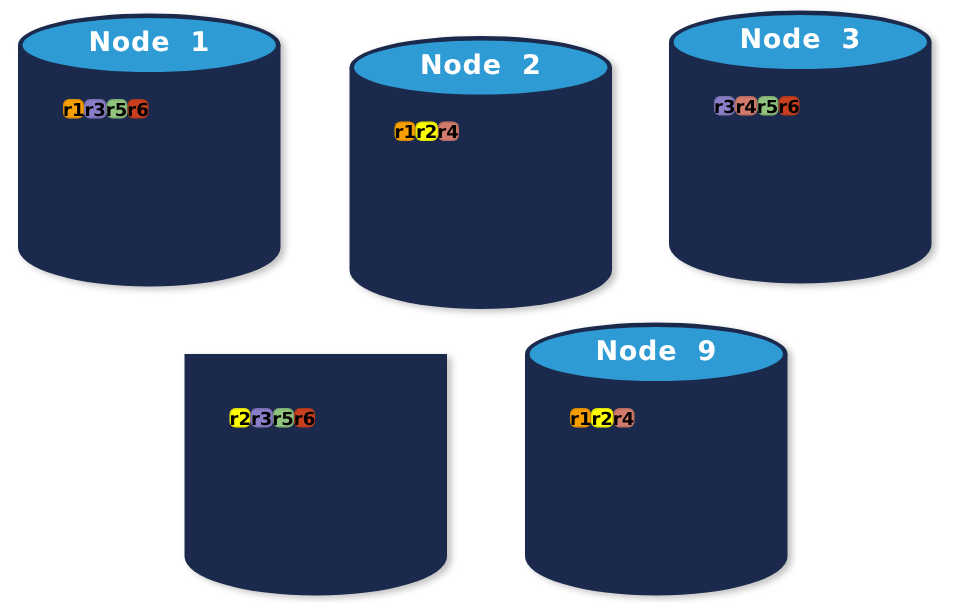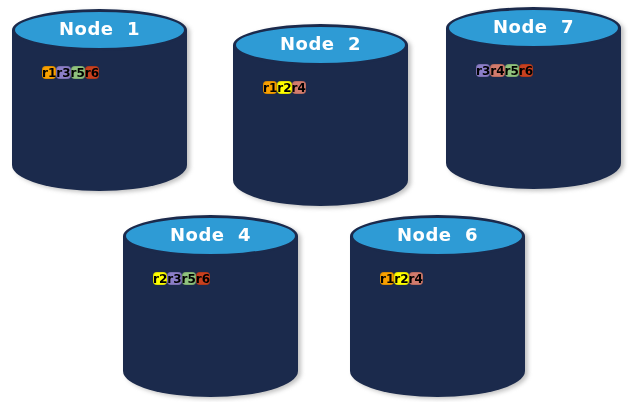--- a/index.html
+++ b/index.html
@@ -100,45 +100,42 @@
     </div>
     <div class="bars">
         <div class="bar" style="background: rgb(249, 160, 0);">r1</div>
         <div class="bar" style="background: rgb(255, 255, 0);">r2</div>
         <div class="bar" style="background: rgb(210, 123, 109);">r4</div>
       </div>
   </div>
     <div class="node pos-2">
     <div class="cyl-body"></div>
     <div class="cyl-top">
-      <span class="node-title">Node  7</span>
+      <span class="node-title">Node  3</span>
     </div>
     <div class="bars">
         <div class="bar" style="background: rgb(139, 126, 200);">r3</div>
         <div class="bar" style="background: rgb(210, 123, 109);">r4</div>
         <div class="bar" style="background: rgb(144, 195, 126);">r5</div>
         <div class="bar" style="background: rgb(200, 64, 31);">r6</div>
       </div>
   </div>
     <div class="node pos-3">
     <div class="cyl-body"></div>
-    <div class="cyl-top">
-      <span class="node-title">Node  4</span>
-    </div>
     <div class="bars">
         <div class="bar" style="background: rgb(255, 255, 0);">r2</div>
         <div class="bar" style="background: rgb(139, 126, 200);">r3</div>
         <div class="bar" style="background: rgb(144, 195, 126);">r5</div>
         <div class="bar" style="background: rgb(200, 64, 31);">r6</div>
       </div>
   </div>
     <div class="node pos-4">
     <div class="cyl-body"></div>
     <div class="cyl-top">
-      <span class="node-title">Node  6</span>
+      <span class="node-title">Node  9</span>
     </div>
     <div class="bars">
         <div class="bar" style="background: rgb(249, 160, 0);">r1</div>
         <div class="bar" style="background: rgb(255, 255, 0);">r2</div>
         <div class="bar" style="background: rgb(210, 123, 109);">r4</div>
       </div>
   </div>
   </div>
 
 </body></html>

